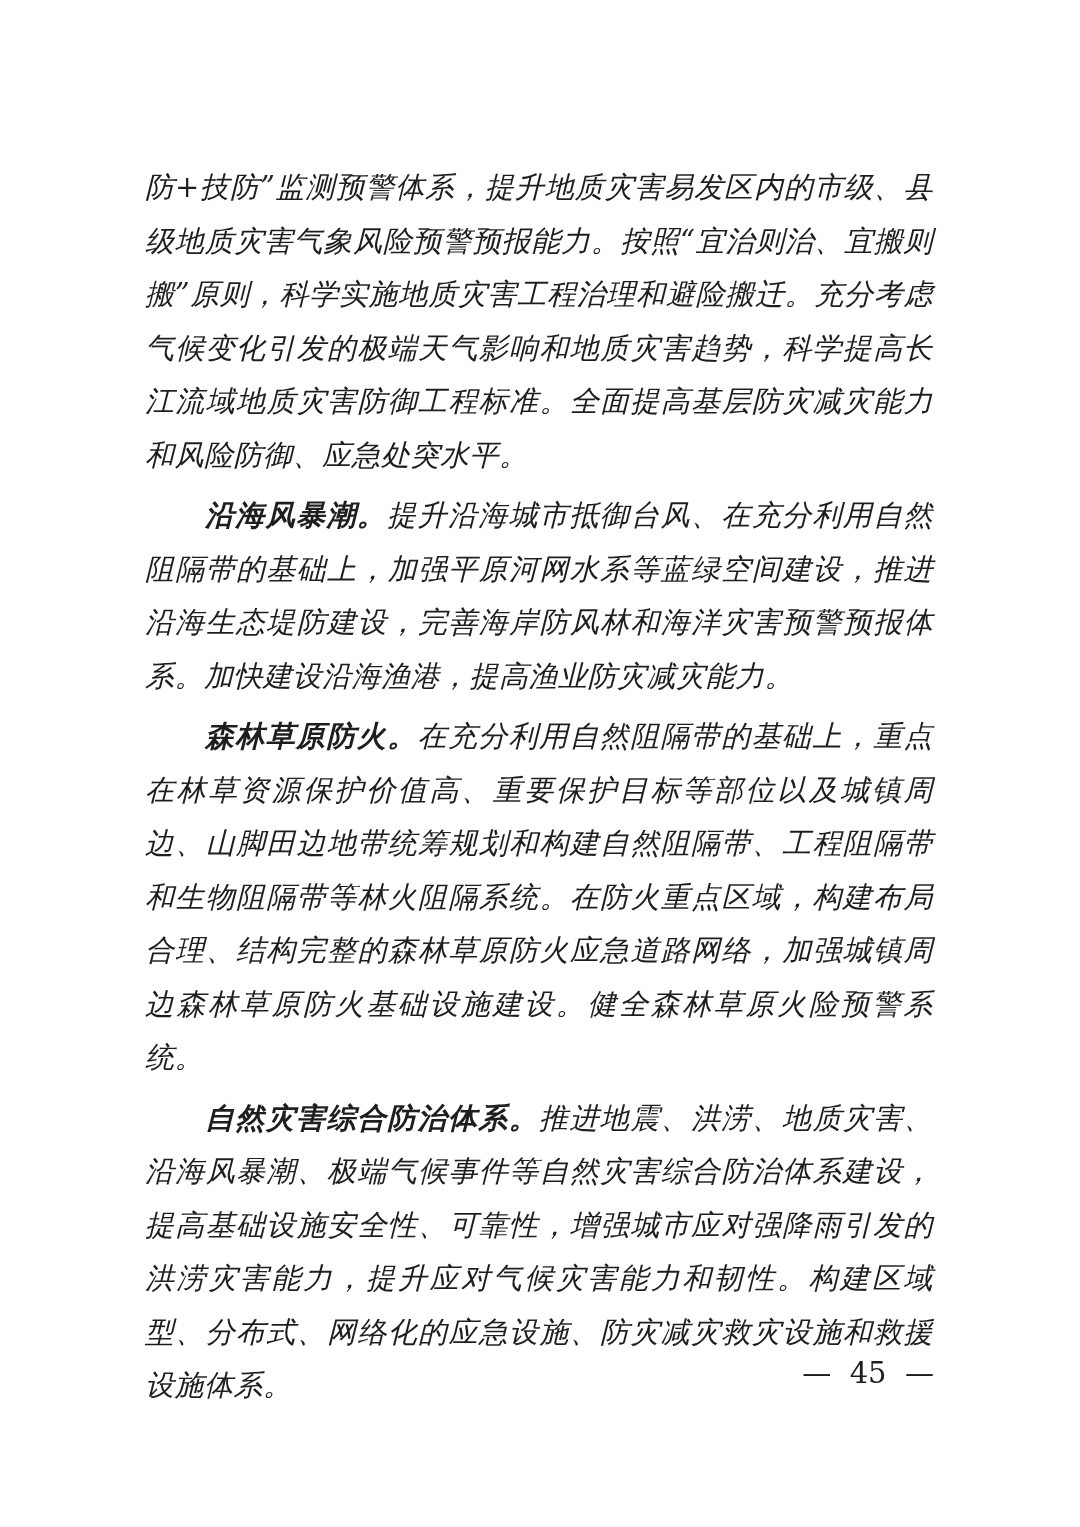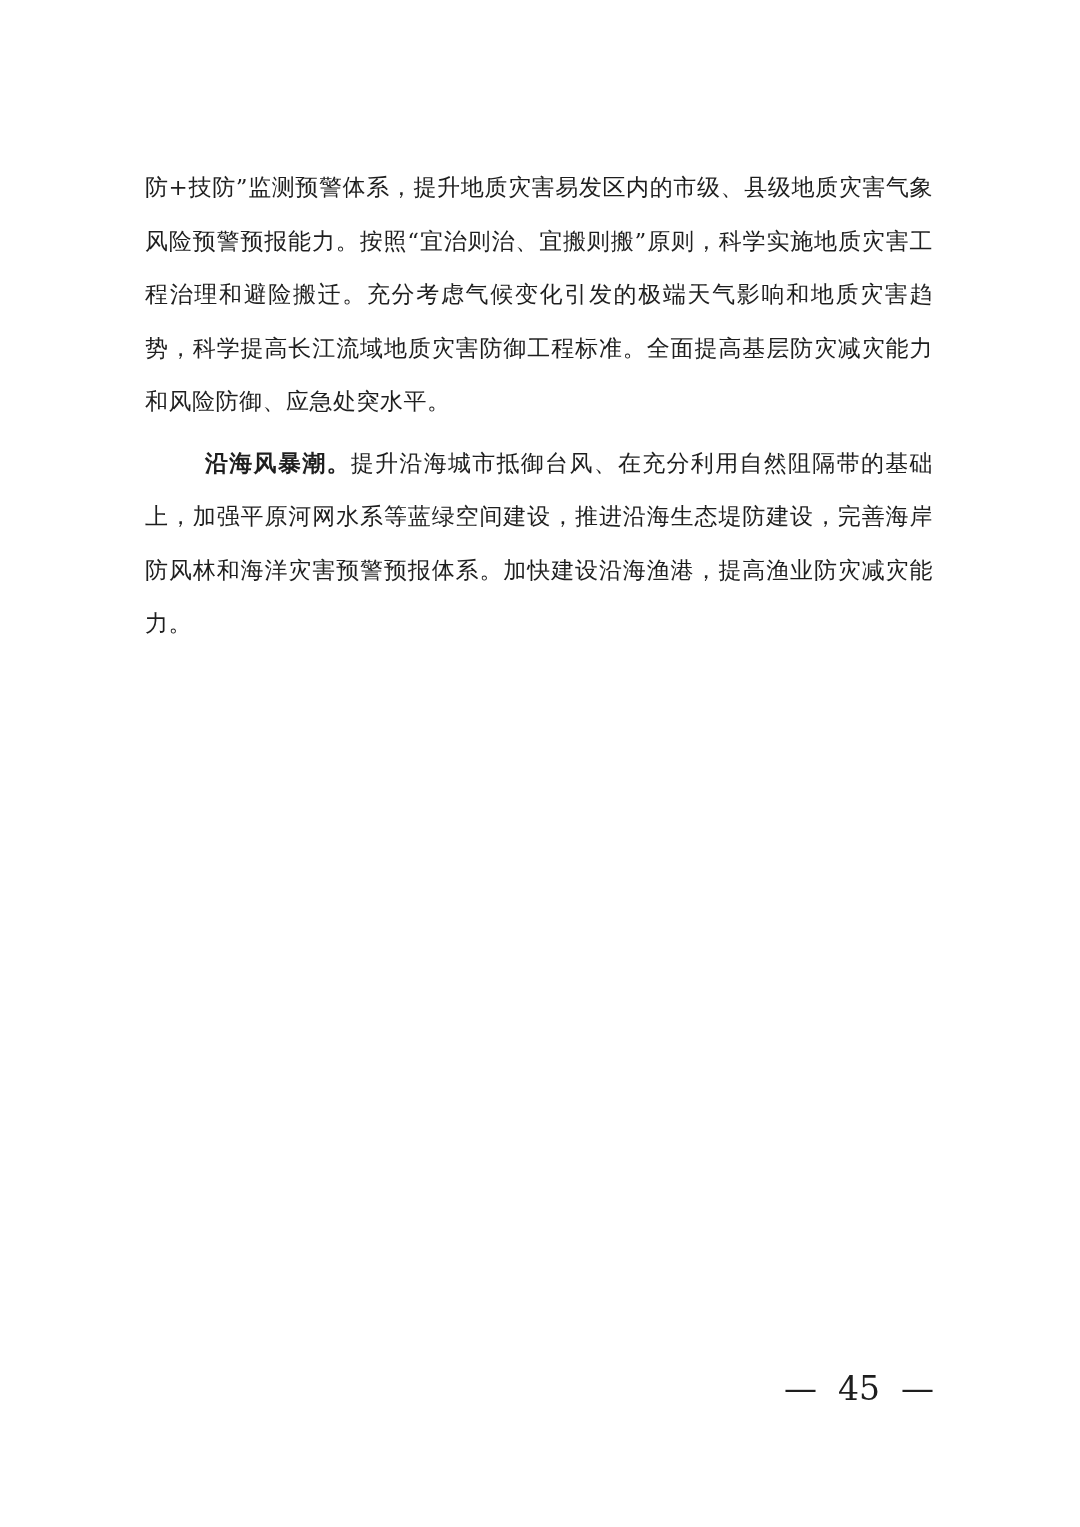--- a/index.html
+++ b/index.html
@@ -17,55 +17,57 @@
   }
   .content {
     position: absolute;
     left: 145px;
     top: 161px;
     width: 788px;
   }
   .para {
     margin: 0;
     padding: 0;
-    font-size: 23px;
+    font-size: 29px;
     line-height: 53.5px;
     color: #1e1e1e;
     text-align: justify;
     letter-spacing: 0.5px;
+    font-style: italic;
   }
   .para + .para {
     margin-top: 7px;
   }
   .para.indent {
     text-indent: 60px;
   }
   .lead {
     font-weight: bold;
   }
   .page-number {
     position: absolute;
     top: 1356px;
     right: 146px;
-    font-size: 33px;
+    font-size: 29px;
     line-height: 34px;
     color: #1e1e1e;
     white-space: pre;
     text-align: right;
-    margin-top: 16px;
   }
 </style>
 </head>
 <body>
 
 <div class="page">
   <div class="content">
 
     <p class="para"><span>防+技防”监测预警体系，提升地质灾害易发区内的市级、县级地质灾害气象风险预警预报能力。按照“宜治则治、宜搬则搬”原则，科学实施地质灾害工程治理和避险搬迁。充分考虑气候变化引发的极端天气影响和地质灾害趋势，科学提高长江流域地质灾害防御工程标准。全面提高基层防灾减灾能力和风险防御、应急处突水平。</span></p>
 
     <p class="para indent"><span class="lead">沿海风暴潮。</span><span>提升沿海城市抵御台风、在充分利用自然阻隔带的基础上，加强平原河网水系等蓝绿空间建设，推进沿海生态堤防建设，完善海岸防风林和海洋灾害预警预报体系。加快建设沿海渔港，提高渔业防灾减灾能力。</span></p>
 
+    <p class="para indent"><span class="lead">森林草原防火。</span><span>在充分利用自然阻隔带的基础上，重点在林草资源保护价值高、重要保护目标等部位以及城镇周边、山脚田边地带统筹规划和构建自然阻隔带、工程阻隔带和生物阻隔带等林火阻隔系统。在防火重点区域，构建布局合理、结构完整的森林草原防火应急道路网络，加强城镇周边森林草原防火基础设施建设。健全森林草原火险预警系统。</span></p>
 
+    <p class="para indent"><span class="lead">自然灾害综合防治体系。</span><span>推进地震、洪涝、地质灾害、沿海风暴潮、极端气候事件等自然灾害综合防治体系建设，提高基础设施安全性、可靠性，增强城市应对强降雨引发的洪涝灾害能力，提升应对气候灾害能力和韧性。构建区域型、分布式、网络化的应急设施、防灾减灾救灾设施和救援设施体系。</span></p>
 
   </div>
 
   <div class="page-number">—  45  —</div>
 </div>
 
 </body></html>

